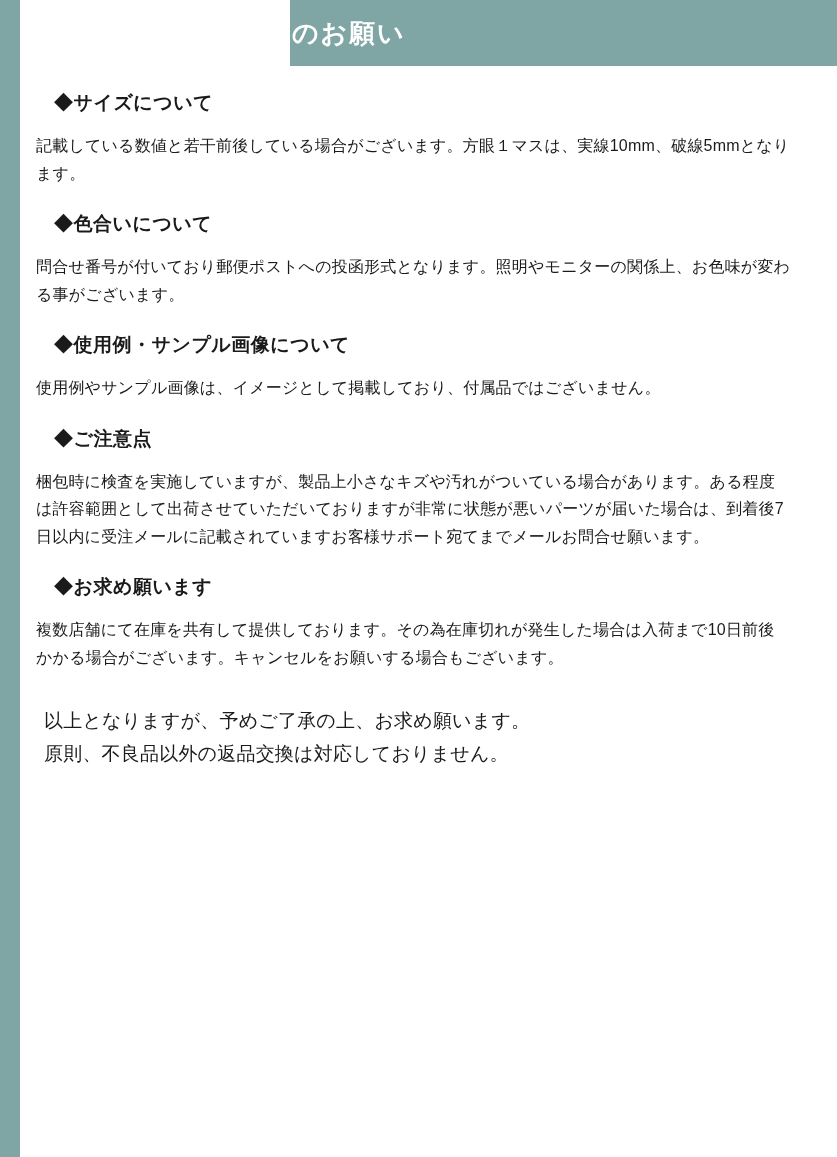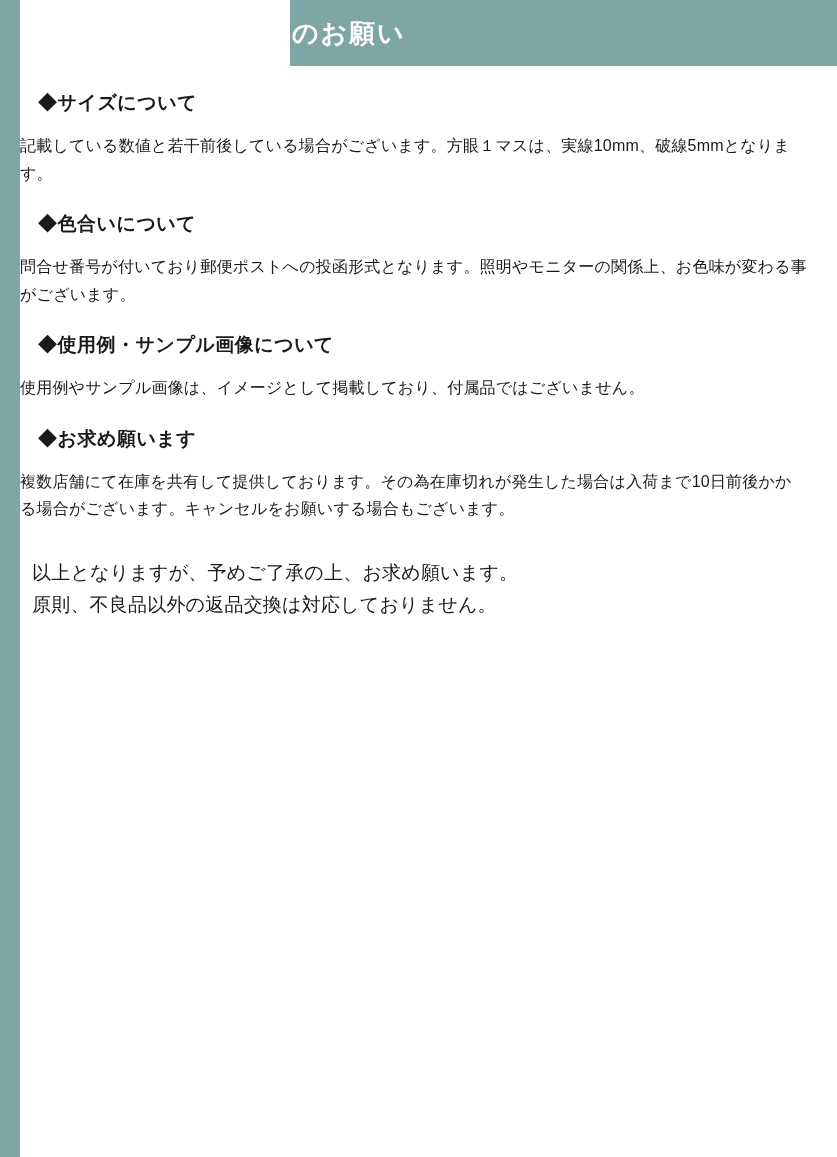--- a/index.html
+++ b/index.html
@@ -53,42 +53,43 @@
   }
   .content {
     position: absolute;
     top: 66px;
     left: 20px;
     width: 805px;
     padding: 0 18px 0 0;
     box-sizing: border-box;
   }
   .section {
-    margin: 0;
+    margin: 16px;
   }
   .section-heading {
     font-size: 19px;
     font-weight: bold;
     color: #1a1a1a;
     margin: 24px 0 0 18px;
     letter-spacing: 0.5px;
   }
   .section-body {
     font-size: 16px;
     line-height: 1.72;
     color: #1a1a1a;
     margin: 16px 0 0 0;
     letter-spacing: 0.2px;
   }
   .closing {
     font-size: 19px;
     line-height: 1.72;
     color: #1a1a1a;
-    margin: 34px 0 0 12px;
+    margin: 34px 0 0 0;
     letter-spacing: 0.2px;
+    padding-left: 24px;
   }
   .closing .line {
     display: block;
   }
 </style>
 </head>
 <body>
 
 <div class="page">
 
@@ -106,20 +107,24 @@
     <div class="section">
       <div class="section-heading">◆色合いについて</div>
       <div class="section-body">問合せ番号が付いており郵便ポストへの投函形式となります。照明やモニターの関係上、お色味が変わる事がございます。</div>
     </div>
 
     <div class="section">
       <div class="section-heading">◆使用例・サンプル画像について</div>
       <div class="section-body">使用例やサンプル画像は、イメージとして掲載しており、付属品ではございません。</div>
     </div>
 
+    <div class="section">
+      <div class="section-heading">◆ご注意点</div>
+      <div class="section-body">梱包時に検査を実施していますが、製品上小さなキズや汚れがついている場合があります。ある程度は許容範囲として出荷させていただいておりますが非常に状態が悪いパーツが届いた場合は、到着後7日以内に受注メールに記載されていますお客様サポート宛てまでメールお問合せ願います。</div>
+    </div>
 
     <div class="section">
       <div class="section-heading">◆お求め願います</div>
       <div class="section-body">複数店舗にて在庫を共有して提供しております。その為在庫切れが発生した場合は入荷まで10日前後かかる場合がございます。キャンセルをお願いする場合もございます。</div>
     </div>
 
 
     <div class="closing">
       <span class="line">以上となりますが、予めご了承の上、お求め願います。</span>
       <span class="line">原則、不良品以外の返品交換は対応しておりません。</span>

